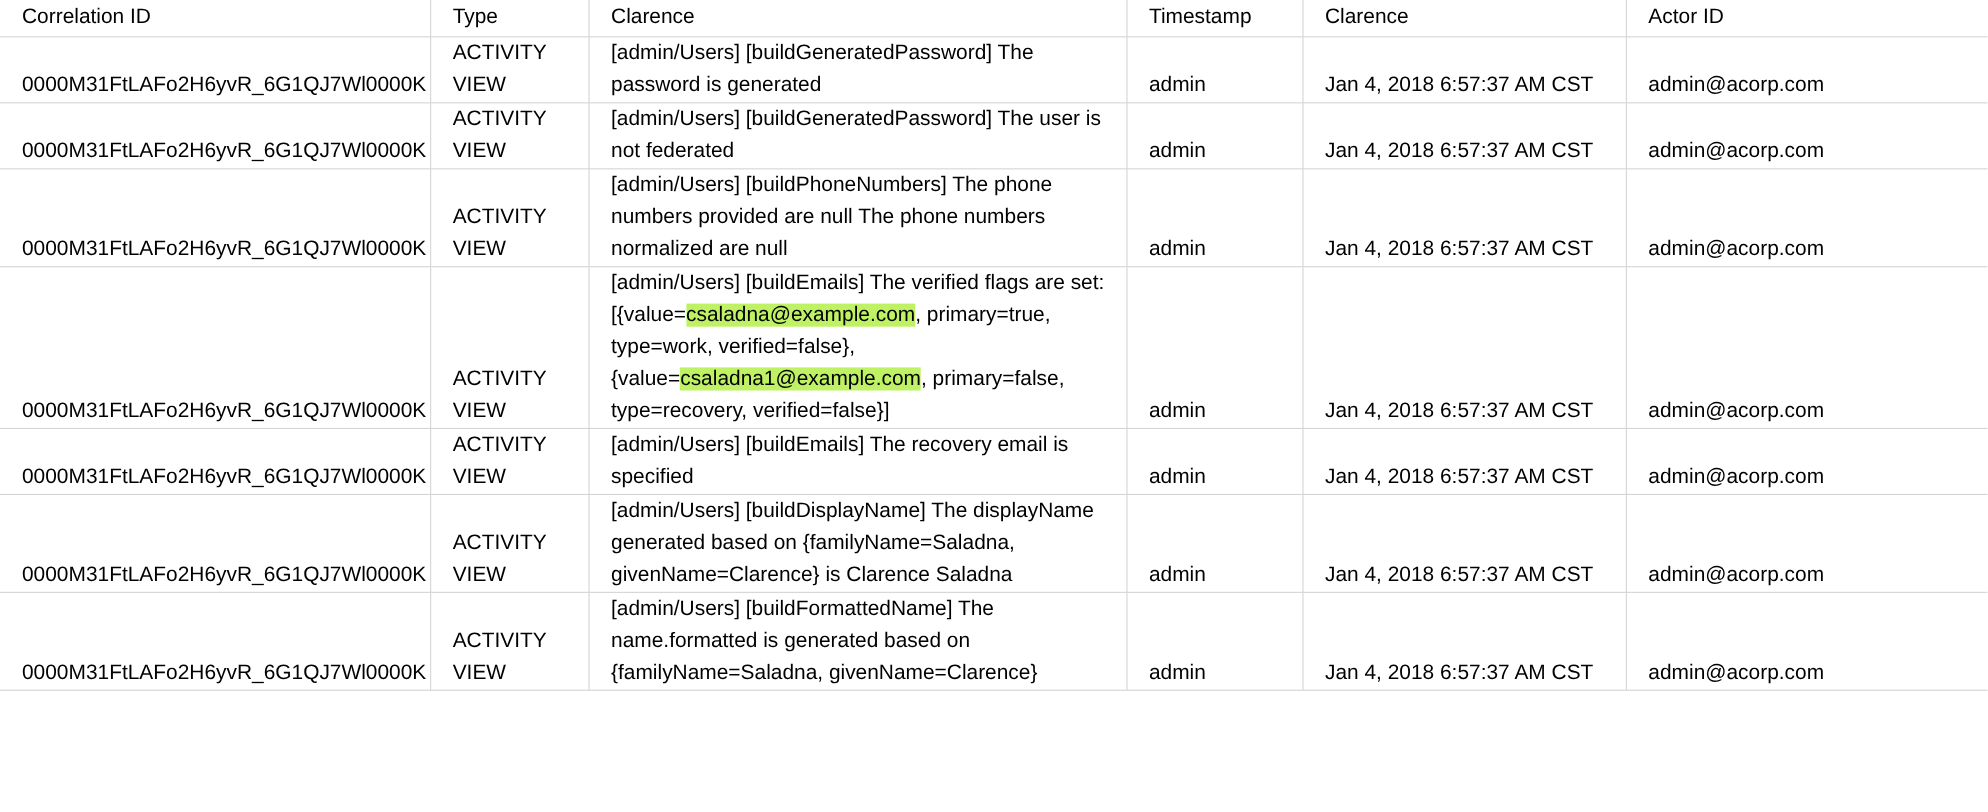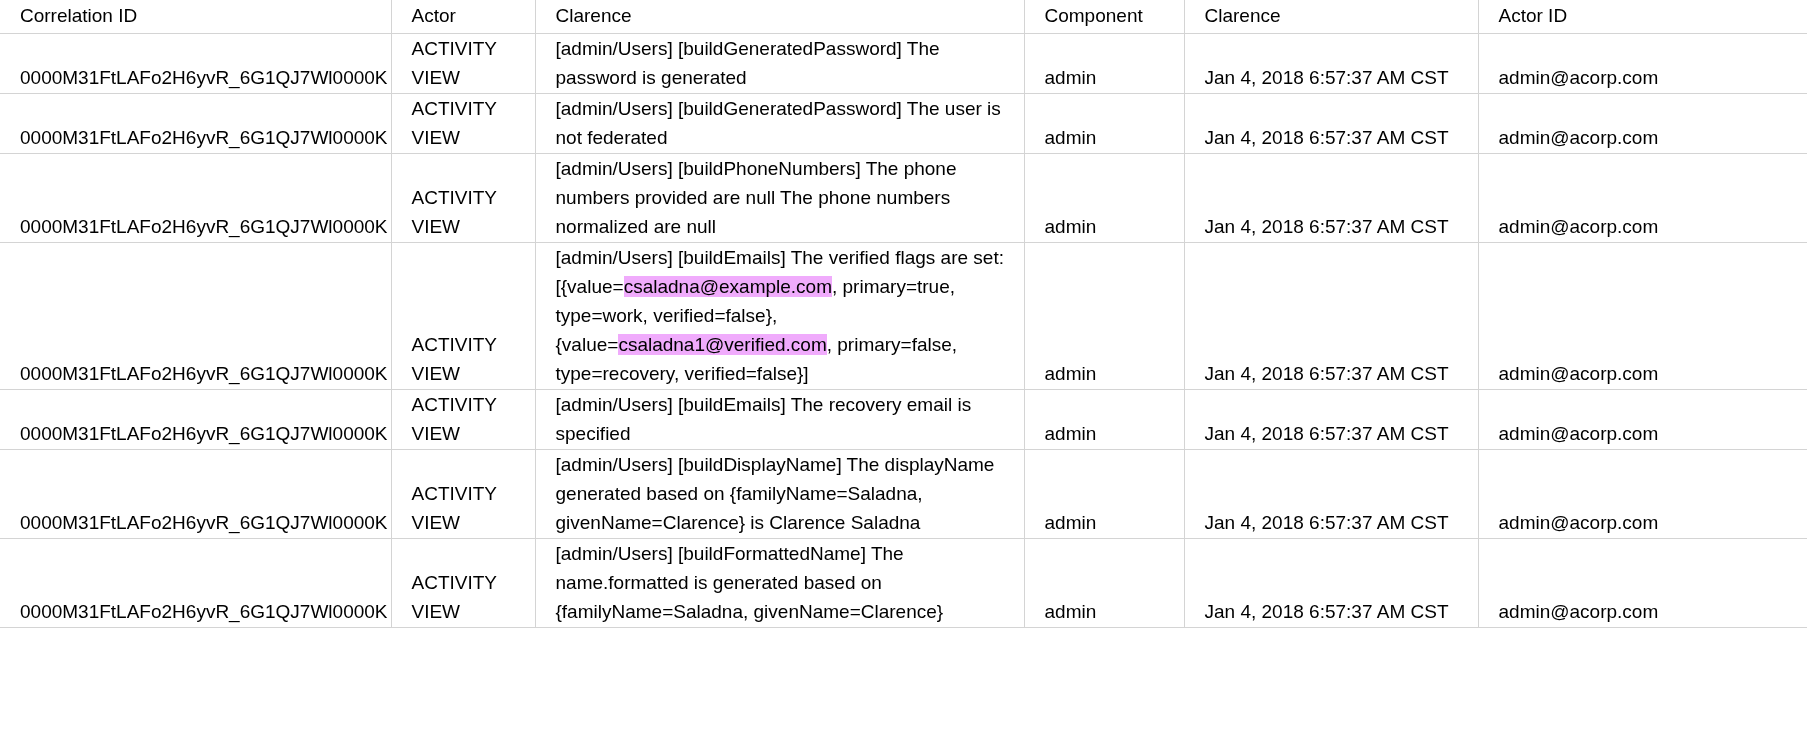--- a/index.html
+++ b/index.html
@@ -55,21 +55,21 @@
   .log-table td:last-child,
   .log-table th:last-child {
     border-right: none;
   }
 
   .cell-message {
     white-space: pre-line;
   }
 
   .email-token {
-    background: #f0abfc;
+    background: #bef264;
   }
 
   .nowrap-cell {
     white-space: nowrap;
   }
 </style>
 </head>
 <body>
 
 <table class="log-table">
@@ -77,23 +77,23 @@
     <col class="c-correlation">
     <col class="c-type">
     <col class="c-message">
     <col class="c-component">
     <col class="c-timestamp">
     <col class="c-actor">
   </colgroup>
   <thead>
     <tr>
       <th>Correlation ID</th>
-      <th>Actor</th>
+      <th>Type</th>
       <th>Clarence</th>
-      <th>Component</th>
+      <th>Timestamp</th>
       <th>Clarence</th>
       <th>Actor ID</th>
     </tr>
   </thead>
   <tbody>
     <tr>
       <td class="nowrap-cell">0000M31FtLAFo2H6yvR_6G1QJ7Wl0000K</td>
       <td class="nowrap-cell">ACTIVITY VIEW</td>
       <td class="cell-message">[admin/Users] [buildGeneratedPassword] The<br>password is generated</td>
       <td>admin</td>
@@ -112,21 +112,21 @@
       <td class="nowrap-cell">0000M31FtLAFo2H6yvR_6G1QJ7Wl0000K</td>
       <td class="nowrap-cell">ACTIVITY VIEW</td>
       <td class="cell-message">[admin/Users] [buildPhoneNumbers] The phone<br>numbers provided are null The phone numbers<br>normalized are null</td>
       <td>admin</td>
       <td class="nowrap-cell">Jan 4, 2018 6:57:37 AM CST</td>
       <td class="nowrap-cell">admin@acorp.com</td>
     </tr>
     <tr>
       <td class="nowrap-cell">0000M31FtLAFo2H6yvR_6G1QJ7Wl0000K</td>
       <td class="nowrap-cell">ACTIVITY VIEW</td>
-      <td class="cell-message">[admin/Users] [buildEmails] The verified flags are set:<br>[{value=<span class="email-token">csaladna@example.com</span>, primary=true,<br>type=work, verified=false},<br>{value=<span class="email-token">csaladna1@verified.com</span>, primary=false,<br>type=recovery, verified=false}]</td>
+      <td class="cell-message">[admin/Users] [buildEmails] The verified flags are set:<br>[{value=<span class="email-token">csaladna@example.com</span>, primary=true,<br>type=work, verified=false},<br>{value=<span class="email-token">csaladna1@example.com</span>, primary=false,<br>type=recovery, verified=false}]</td>
       <td>admin</td>
       <td class="nowrap-cell">Jan 4, 2018 6:57:37 AM CST</td>
       <td class="nowrap-cell">admin@acorp.com</td>
     </tr>
     <tr>
       <td class="nowrap-cell">0000M31FtLAFo2H6yvR_6G1QJ7Wl0000K</td>
       <td class="nowrap-cell">ACTIVITY VIEW</td>
       <td class="cell-message">[admin/Users] [buildEmails] The recovery email is<br>specified</td>
       <td>admin</td>
       <td class="nowrap-cell">Jan 4, 2018 6:57:37 AM CST</td>

